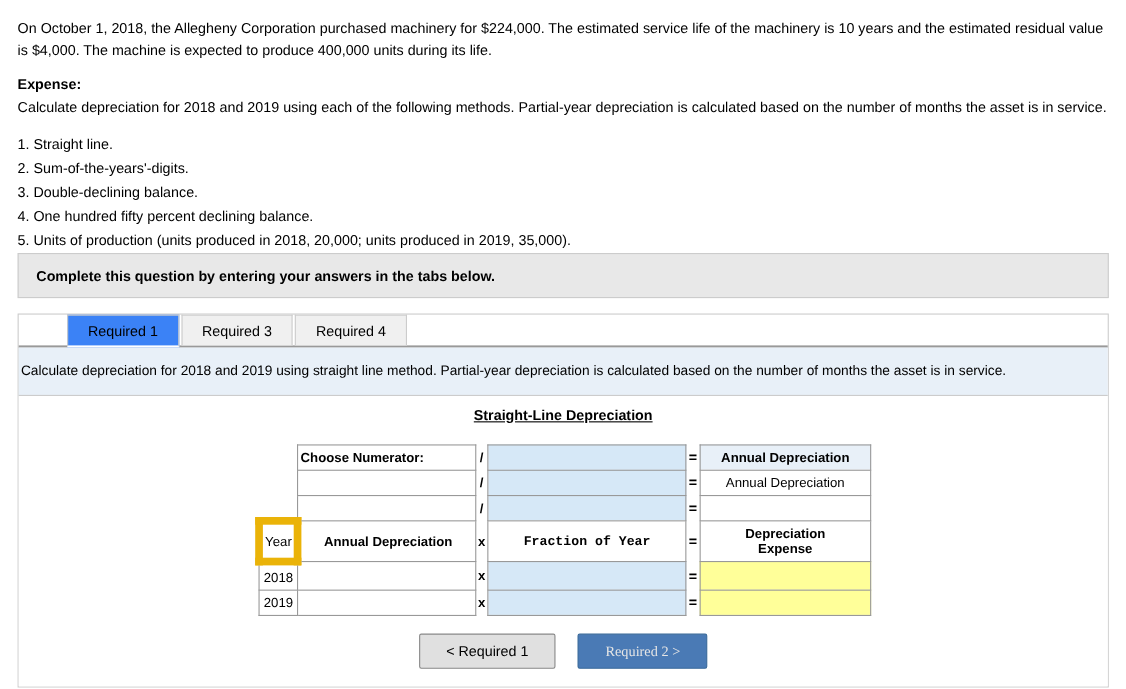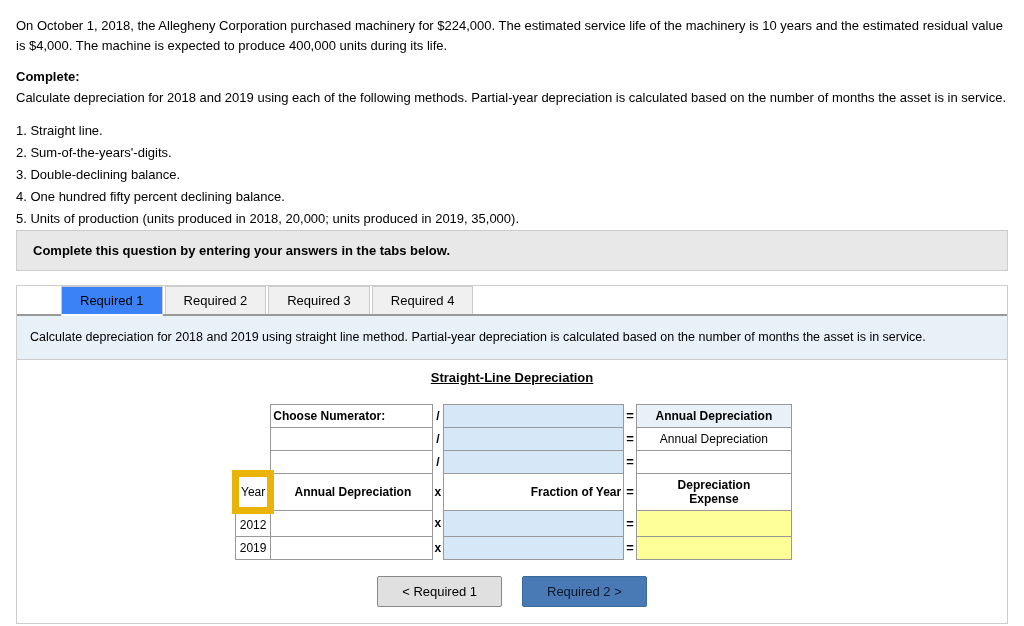--- a/index.html
+++ b/index.html
@@ -50,21 +50,21 @@
       position: relative;
     }
     .tab.active {
       background: #3b82f6;
       border-bottom: 2px solid #fff;
       margin-bottom: -2px;
       z-index: 1;
       margin-left: 44px;
     }
     .tab-content {
-      padding: 12px 13px;
+      padding: 12px 2px;
       background: #e8f0f8;
       font-size: 12.5px;
       line-height: 1.5;
       border-bottom: 1px solid #ccc;
     }
     .depreciation-table-container {
       padding: 10px 14px 16px;
       background: #fff;
     }
     .table-title {
@@ -142,50 +142,50 @@
     .btn {
       padding: 7px 24px;
       font-size: 13px;
       cursor: pointer;
       border: 1px solid #888;
       background: #e0e0e0;
       border-radius: 2px;
     }
     .btn-primary {
       background: #4a7ab5;
-      color: #0f172a;
+      color: #e5e5e5;
       border-color: #3a6a9a;
+      font-family: Liberation Serif, serif;
     }
   </style>
 </head>
 <body>
 
 <div class="intro-text">
   <span>On October 1, 2018, the Allegheny Corporation purchased machinery for $224,000. The estimated service life of the machinery is 10 years and the estimated residual value is $4,000. The machine is expected to produce 400,000 units during its life.</span>
 </div>
 
-<div class="required-label">Complete:</div>
+<div class="required-label">Expense:</div>
 <div class="intro-text" style="margin-bottom:12px;">Calculate depreciation for 2018 and 2019 using each of the following methods. Partial-year depreciation is calculated based on the number of months the asset is in service.</div>
 
 <div class="methods-list">
   <p>1. Straight line.</p>
   <p>2. Sum-of-the-years'-digits.</p>
   <p>3. Double-declining balance.</p>
   <p>4. One hundred fifty percent declining balance.</p>
   <p>5. Units of production (units produced in 2018, 20,000; units produced in 2019, 35,000).</p>
 </div>
 
 <div class="instruction-box">
   <span>Complete this question by entering your answers in the tabs below.</span>
 </div>
 
 <div class="tabs-container">
   <div class="tabs-row">
     <div class="tab active">Required 1</div>
-    <div class="tab">Required 2</div>
     <div class="tab">Required 3</div>
     <div class="tab">Required 4</div>
   </div>
 
   <div class="tab-content">
     <span>Calculate depreciation for 2018 and 2019 using straight line method. Partial-year depreciation is calculated based on the number of months the asset is in service.</span>
   </div>
 
   <div class="depreciation-table-container">
     <div class="table-title">Straight-Line Depreciation</div>
@@ -229,30 +229,30 @@
         <td class="equals-cell">=</td>
         <td style="border:1px solid #999; background:#fff;">
           <input type="text" style="">
         </td>
       </tr>
 
       <tr class="header-row">
         <td style="border:7px solid #eab308; font-weight:normal; text-align:left;">Year</td>
         <td style="border:1px solid #999; font-weight:bold; text-align:center;">Annual Depreciation</td>
         <td class="x-cell">x</td>
-        <td style="border:1px solid #999; font-weight:bold; text-align:right;">Fraction of Year</td>
+        <td style="border:1px solid #999; font-weight:bold; text-align:center;font-family:Liberation Mono, monospace;">Fraction of Year</td>
         <td class="equals-cell">=</td>
         <td style="border:1px solid #999; font-weight:bold; text-align:center;margin-top:39px;">
           <span>Depreciation</span><br>
           <span>Expense</span>
         </td>
       </tr>
 
       <tr>
-        <td style="border:1px solid #999; text-align:center;">2012</td>
+        <td style="border:1px solid #999; text-align:center;">2018</td>
         <td class="input-cell" style="border:1px solid #999;">
           <input type="text" style="">
         </td>
         <td class="x-cell">x</td>
         <td class="input-cell light-blue-cell" style="border:1px solid #999;">
           <input type="text" style="">
         </td>
         <td class="equals-cell">=</td>
         <td class="yellow-cell" style="border:1px solid #999;">
           <input type="text" style="background: transparent;">

